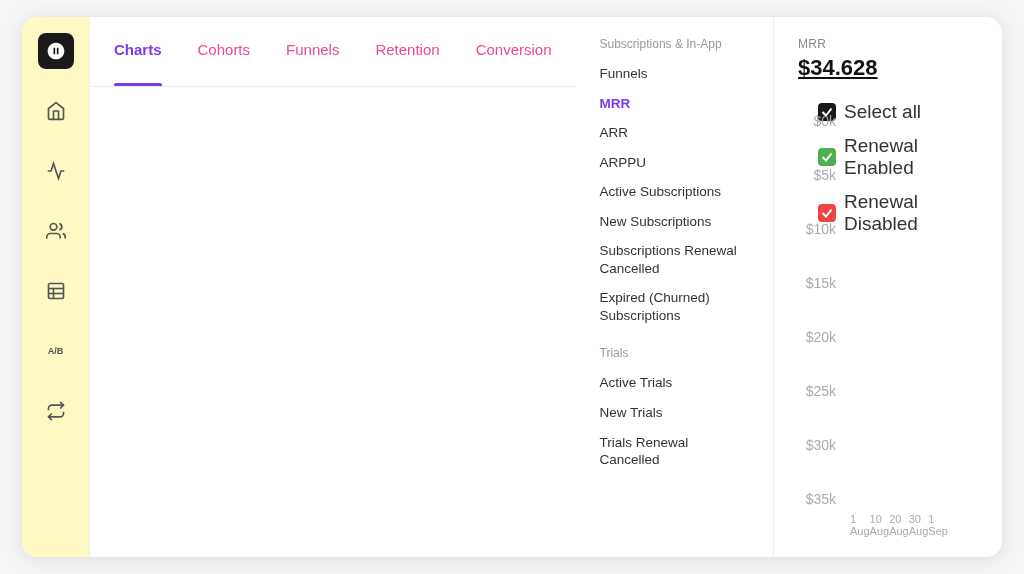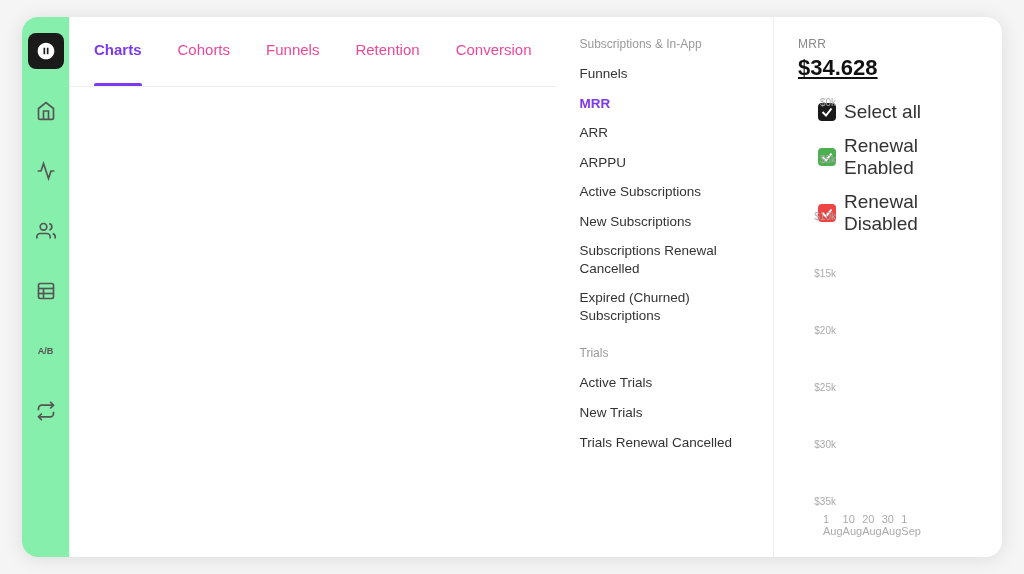--- a/index.html
+++ b/index.html
@@ -17,22 +17,22 @@
       width: 980px;
       height: 540px;
       background: #fff;
       border-radius: 16px;
       display: flex;
       box-shadow: 0 2px 20px rgba(0,0,0,0.1);
       overflow: hidden;
     }
     
     .sidebar {
-      width: 48px;
-      background: #86efac;
+      width: 68px;
+      background: #fef9c3;
       border-right: 1px solid #eee;
       display: flex;
       flex-direction: column;
       align-items: center;
       padding: 16px 0;
       gap: 24px;
     }
     .sidebar-icon {
       width: 36px;
       height: 36px;
@@ -162,29 +162,30 @@
       position: absolute;
       left: 0;
       top: 0;
       bottom: 30px;
       width: 38px;
       display: flex;
       flex-direction: column-reverse;
       justify-content: space-between;
     }
     .y-label {
-      font-size: 10px;
+      font-size: 14px;
       color: #aaa;
       text-align: right;
+      margin-top: 16px;
     }
     
     .x-axis {
       position: absolute;
       bottom: 0;
-      left: 25px;
+      left: 52px;
       right: 0;
       height: 24px;
       display: flex;
       justify-content: space-between;
       align-items: flex-end;
     }
     .x-label {
       font-size: 11px;
       color: #aaa;
     }

